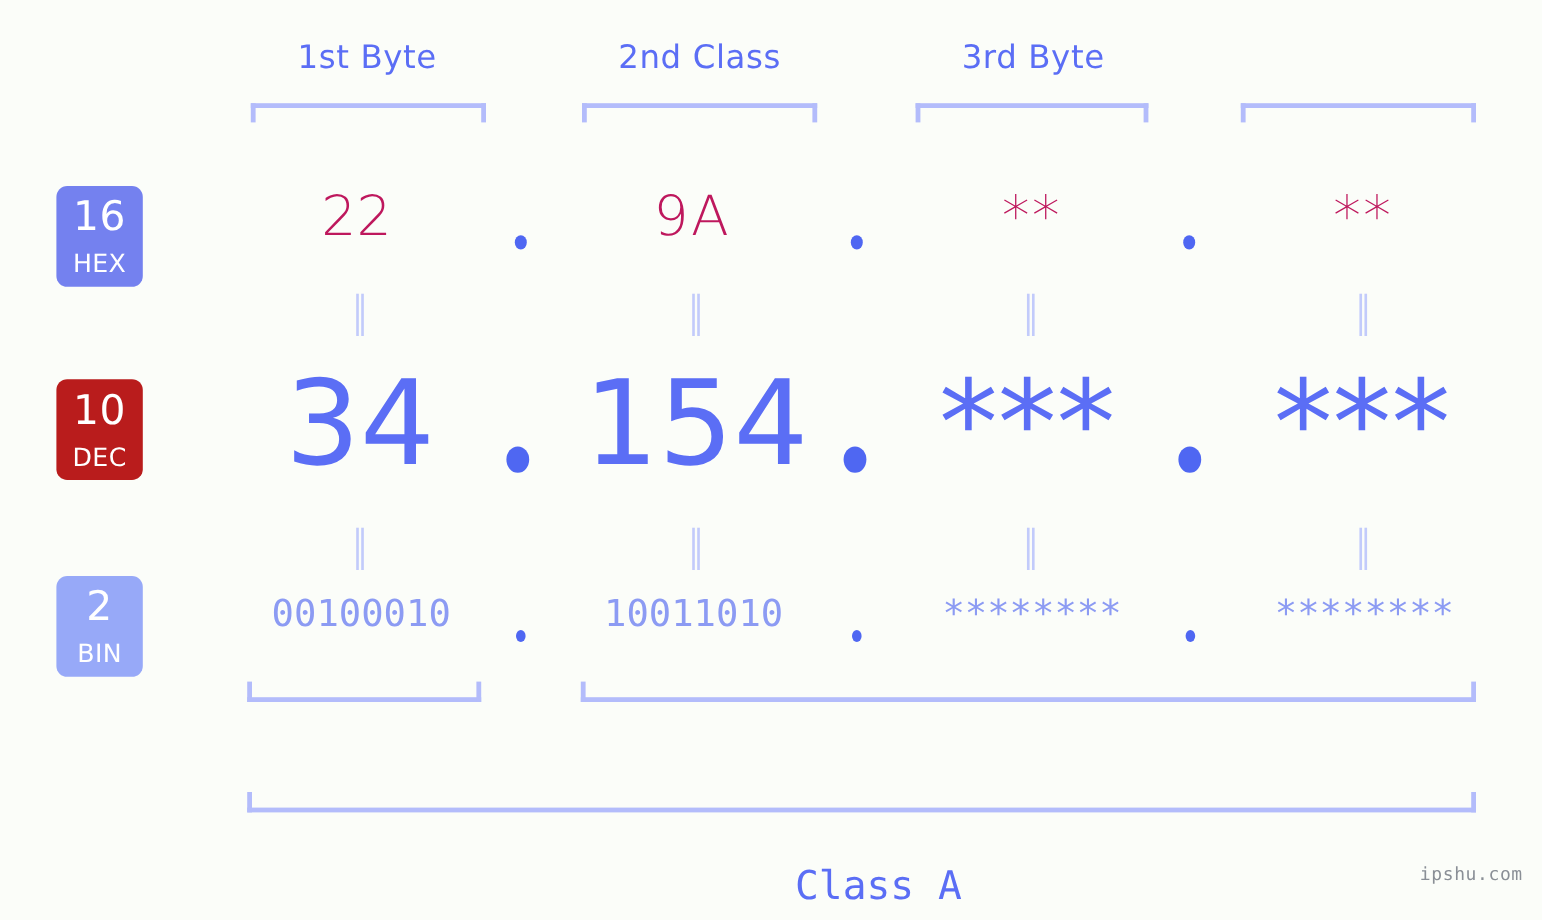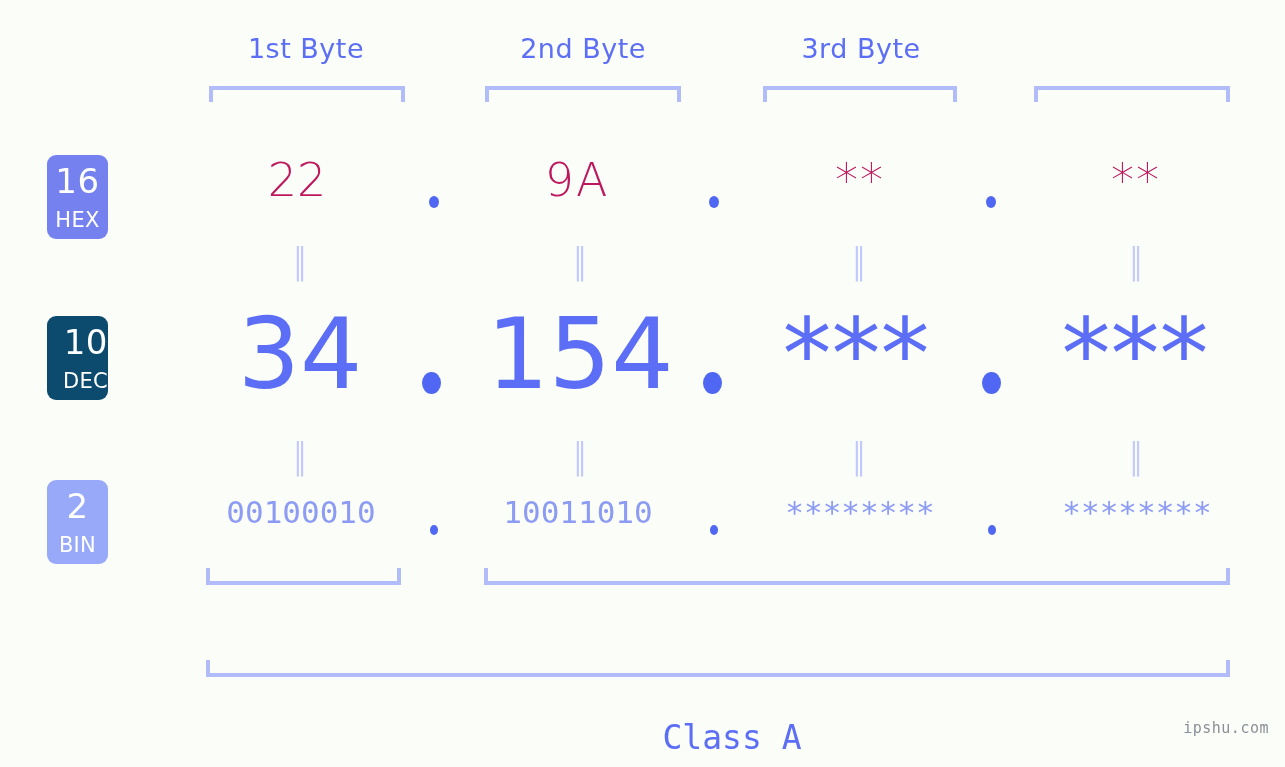--- a/index.html
+++ b/index.html
@@ -52,21 +52,21 @@
     border-bottom: 4px solid #b3bcfb;
     border-left: 4px solid #b3bcfb;
     border-right: 4px solid #b3bcfb;
     box-sizing: border-box;
   }
 
   
   .badge {
     position: absolute;
     left: 47px;
-    width: 61px;
+    width: 72px;
     border-radius: 9px;
     color: #ffffff;
     text-align: center;
     display: flex;
     flex-direction: column;
     justify-content: center;
     align-items: center;
     line-height: 1;
   }
   .badge .num {
@@ -74,21 +74,21 @@
     font-weight: 400;
     letter-spacing: 0.5px;
   }
   .badge .nm {
     font-size: 21px;
     font-weight: 400;
     margin-top: 12px;
     letter-spacing: 0.3px;
   }
   #badge-hex { top: 155px; height: 84px; background: #7481ef; }
-  #badge-dec { top: 316px; height: 84px; background: #0c4a6e; align-items: flex-end; }
+  #badge-dec { top: 316px; height: 84px; background: #b91c1c; }
   #badge-bin { top: 480px; height: 84px; background: #97a9f8; }
 
   
   .val {
     position: absolute;
     text-align: center;
     white-space: nowrap;
     color: #7b89f0;
     font-family: "DejaVu Sans", sans-serif;
   }
@@ -184,21 +184,21 @@
     color: #8a8f96;
     letter-spacing: 0.5px;
   }
 </style>
 </head>
 <body>
 
 <div class="stage">
 
   <div class="byte-label" style="left:186px;">1st Byte</div>
-  <div class="byte-label" style="left:463px;">2nd Byte</div>
+  <div class="byte-label" style="left:463px;">2nd Class</div>
   <div class="byte-label" style="left:741px;">3rd Byte</div>
 
   <div class="bracket-top" style="left:209px; width:196px;"></div>
   <div class="bracket-top" style="left:485px; width:196px;"></div>
   <div class="bracket-top" style="left:763px; width:194px;"></div>
   <div class="bracket-top" style="left:1034px; width:196px;"></div>
 
   <div class="badge" id="badge-hex">
     <span class="num">16</span>
     <span class="nm">HEX</span>

